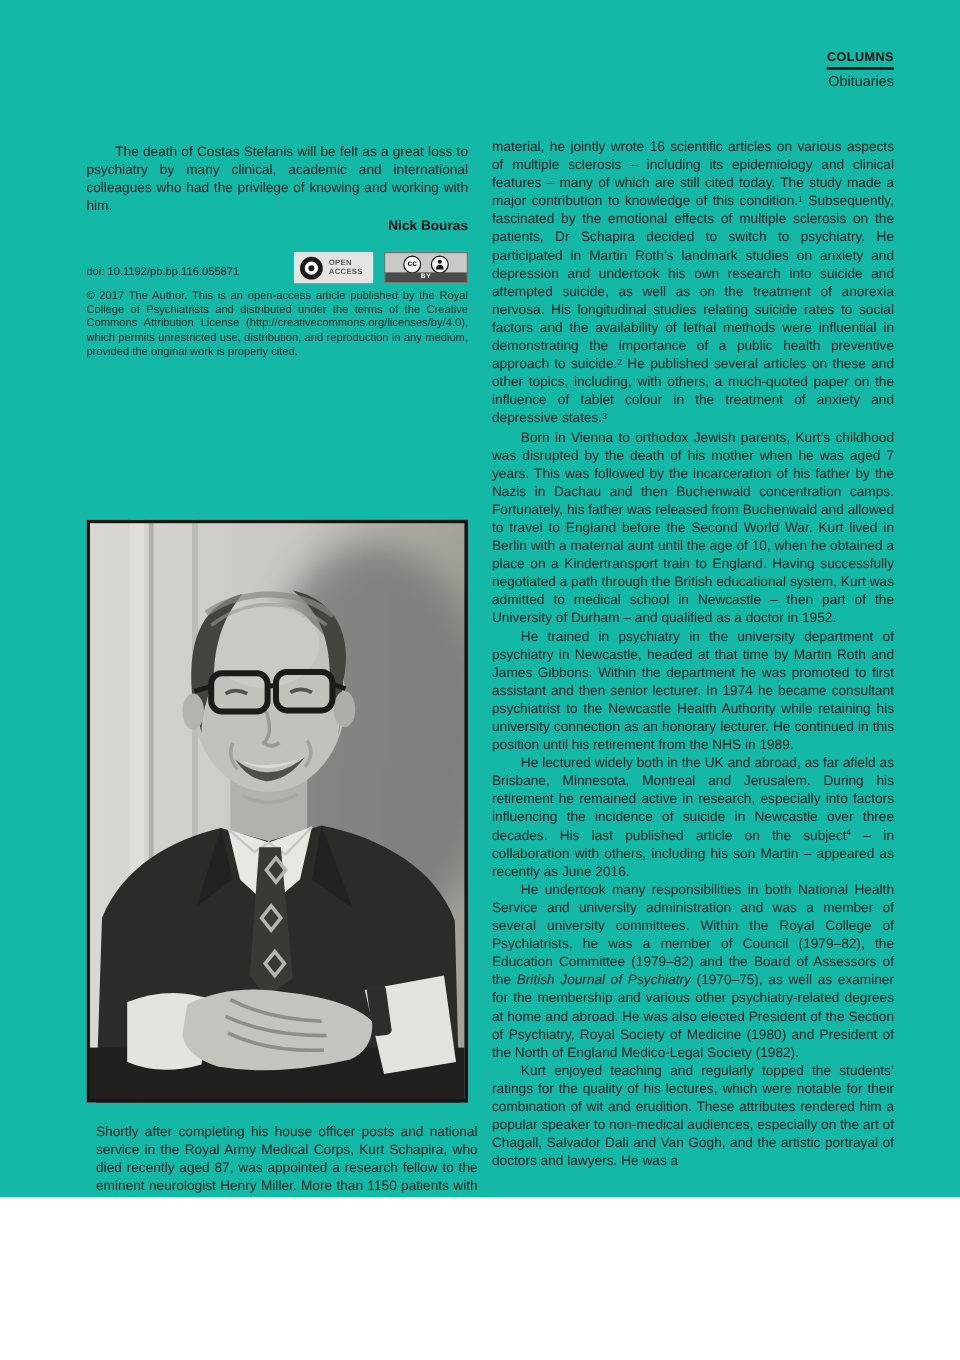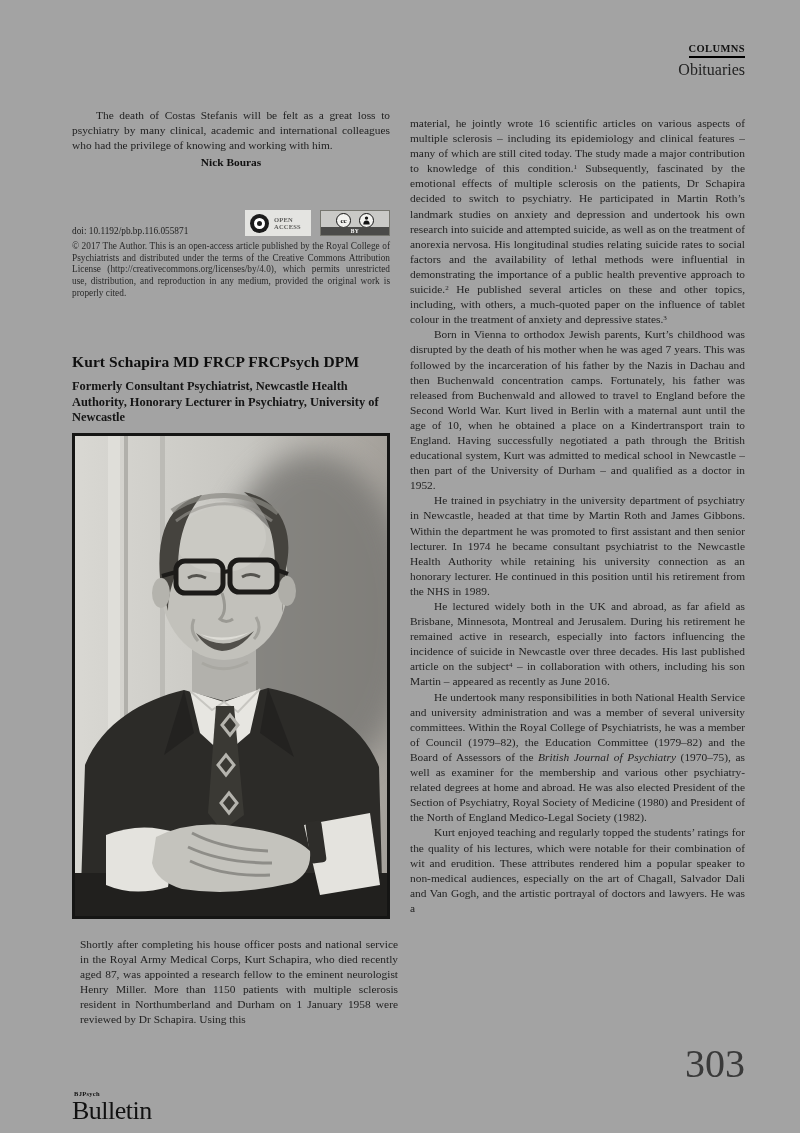--- a/index.html
+++ b/index.html
@@ -1,34 +1,34 @@
 <!DOCTYPE html>
 <html><head>
 <meta charset="utf-8">
 <style>
   * { margin:0; padding:0; box-sizing:border-box; }
   html,body { background:#ffffff; }
   .page {
-    position:relative; width:800px; height:1133px; background:#a3a3a3;
-    font-family:Liberation Serif, serif; color:#1e1e1e; overflow:hidden;
+    position:relative; width:800px; height:998px; background:#14b8a6;
+    font-family:Liberation Sans, sans-serif; color:#1e1e1e; overflow:hidden;
   }
   
   .hdr { position:absolute; top:38px; right:55px; text-align:right; }
   .hdr-section { display:inline-block; font-size:10.5px; font-weight:700; letter-spacing:.4px;
     border-bottom:2px solid #000; padding-bottom:2px; color:#111; }
-  .hdr-sub { font-size:16px; margin-top:3px; color:#222; }
+  .hdr-sub { font-size:12px; margin-top:3px; color:#222; }
   
   .body-text { font-size:11.4px; line-height:15.1px; text-align:justify; color:#222; }
   .body-text p.indent { text-indent:24px; }
   sup { font-size:.62em; line-height:0; position:relative; top:-.45em; vertical-align:baseline; }
   i { font-style:italic; }
   
-  .block-top { position:absolute; left:72px; top:108px; width:318px; }
-  .byline { text-align:center; font-weight:700; font-size:11.4px; margin-top:2px; color:#111; }
-  .block-doi { position:absolute; left:72px; top:210px; width:318px; display:flex; justify-content:space-between; align-items:flex-end; }
+  .block-top { position:absolute; left:72px; top:120px; width:318px; }
+  .byline { text-align:right; font-weight:700; font-size:11.4px; margin-top:2px; color:#111; }
+  .block-doi { position:absolute; left:72px; top:210px; width:318px; display:flex; justify-content:space-between; align-items:center; }
   .doi { font-size:9.3px; color:#222; padding-top:6px; }
   .badges { display:flex; gap:9px; }
   .badge-oa { width:66px; height:26px; background:#e4e4e1; display:flex; align-items:center; gap:5px; padding:3px 5px; }
   .oa-icon { width:19px; height:19px; min-width:19px; border-radius:50%; background:#1b1b1b; position:relative; }
   .oa-icon::after { content:""; position:absolute; inset:4px; border:3.5px solid #fff; border-radius:50%; }
   .oa-text { font-size:6.5px; font-weight:700; color:#5c5c5a; line-height:7.5px; letter-spacing:.2px; }
   .badge-cc { width:70px; height:26px; background:#c9c9c6; border:1px solid #76766f; position:relative;
     display:flex; justify-content:center; gap:8px; padding-top:2px; }
   .cc-circle { width:15px; height:15px; border-radius:50%; border:1.8px solid #141414; background:#f2f2ef;
     font-size:7px; font-weight:700; color:#141414; display:flex; align-items:center; justify-content:center; }
@@ -84,24 +84,20 @@
         </span>
         <span class="cc-bar">BY</span>
       </span>
     </span>
   </div>
 
   <div class="block-license">
     <p class="license">© 2017 The Author. This is an open-access article published by the Royal College of Psychiatrists and distributed under the terms of the Creative Commons Attribution License (http://creativecommons.org/licenses/by/4.0), which permits unrestricted use, distribution, and reproduction in any medium, provided the original work is properly cited.</p>
   </div>
 
-  <div class="block-title">
-    <div class="article-title">Kurt Schapira MD FRCP FRCPsych DPM</div>
-    <div class="article-subtitle">Formerly Consultant Psychiatrist, Newcastle Health Authority, Honorary Lecturer in Psychiatry, University of Newcastle</div>
-  </div>
 
   <div class="block-photo">
     <svg viewBox="0 0 318 486" width="318" height="486" aria-hidden="true">
       <defs>
         <filter id="soft">
             <feGaussianBlur stdDeviation="14"></feGaussianBlur>
           </filter>
         <linearGradient id="bgg" x1="0" y1="0" x2="1" y2="0">
           <stop offset="0" stop-color="#d9d8d3"></stop>
             <stop offset=".55" stop-color="#c7c6c1"></stop>

